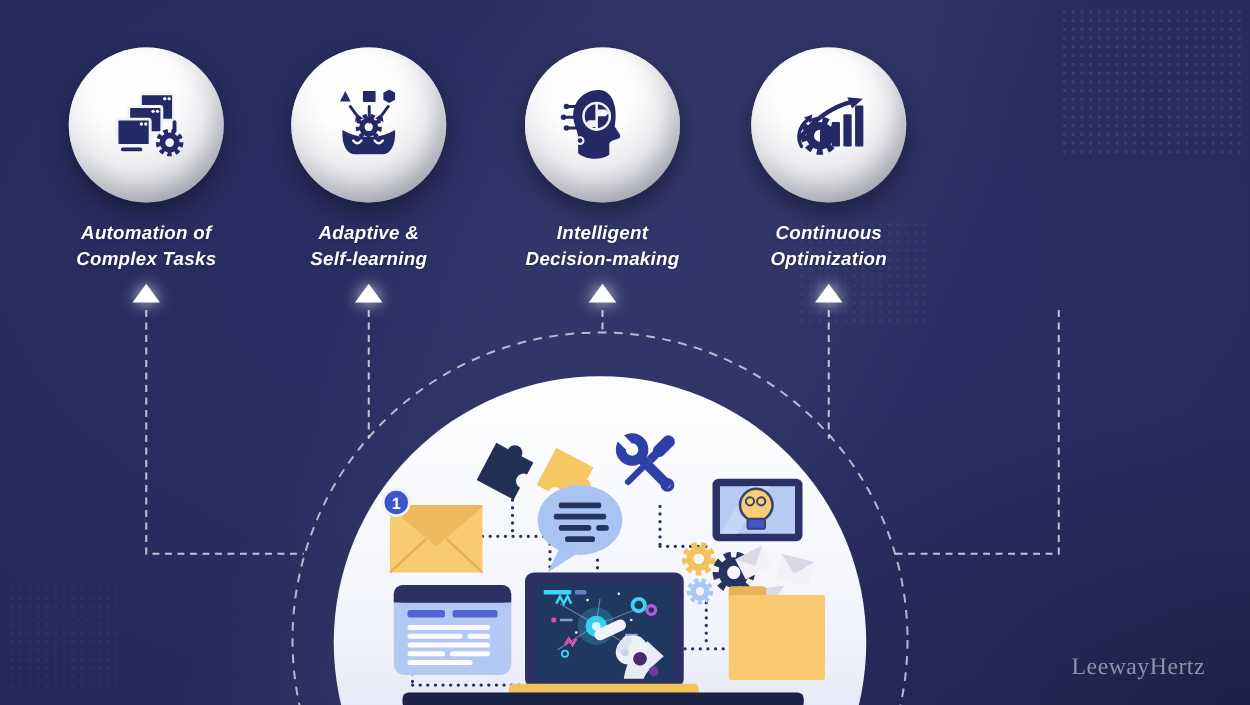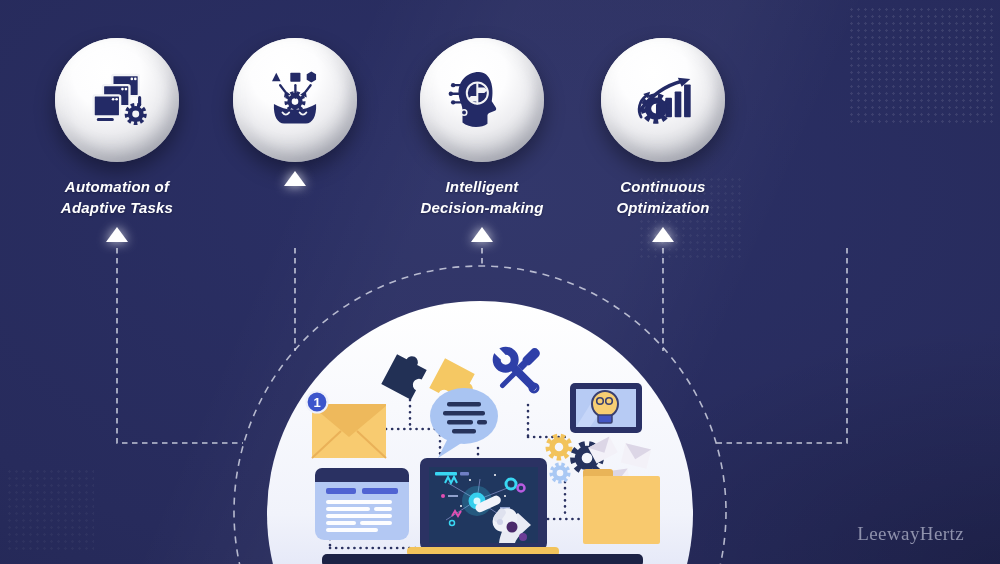--- a/index.html
+++ b/index.html
@@ -247,21 +247,21 @@
             <circle cx="61.5" cy="36" r="1.7"></circle>
           <circle cx="45" cy="49" r="1.7"></circle>
             <circle cx="49.5" cy="49" r="1.7"></circle>
         </g>
         <path d="M79,47 V56 M26,75 h18" stroke="#232a66" stroke-width="4" fill="none" stroke-linecap="round"></path>
         <use href="#gear" color="#232a66" transform="translate(74,68) scale(1.05)"></use>
       </svg>
     </div>
     <div class="flabel">
       <span>Automation of</span>
-      <span>Adaptive Tasks</span>
+      <span>Complex Tasks</span>
     </div>
     <div class="arrow-up"></div>
   </div>
 
   <div class="feature" style="left:175px">
     <div class="sphere">
       <svg class="ficon" viewBox="0 0 100 100">
         <g fill="#232a66">
           <path d="M26,15 l5.5,11 h-11 z"></path>
           <rect x="44" y="15" width="13" height="11.5" rx="1"></rect>
@@ -274,20 +274,24 @@
         </g>
         <g fill="#232a66">
           <path d="M0,5 L-4.5,-3 L4.5,-3 Z" transform="translate(39,43) rotate(38)"></path>
           <path d="M0,5 L-4.5,-3 L4.5,-3 Z" transform="translate(50.5,44)"></path>
           <path d="M0,5 L-4.5,-3 L4.5,-3 Z" transform="translate(62,43) rotate(-38)"></path>
         </g>
         <use href="#gear" color="#232a66" transform="translate(50,52)"></use>
         <path d="M23,55 C22,71 28,80 36,80 H64 C72,80 78,71 77,55 Q63,63 50,62 Q37,63 23,55 Z" fill="#232a66"></path>
         <path d="M34,66 q4.2,5.5 8.5,0 M56,66 q4.2,5.5 8.5,0" stroke="#f2f3f6" stroke-width="2.5" fill="none" stroke-linecap="round"></path>
       </svg>
+    </div>
+    <div class="flabel">
+      <span>Adaptive &amp;</span>
+      <span>Self-learning</span>
     </div>
     <div class="arrow-up"></div>
   </div>
 
   <div class="feature" style="left:543px">
     <div class="sphere">
       <svg class="ficon" viewBox="0 0 100 100">
         <g fill="#232a66">
           <rect x="41" y="55" width="8.5" height="17" rx="1"></rect>
           <rect x="53" y="47" width="8.5" height="25" rx="1"></rect>

